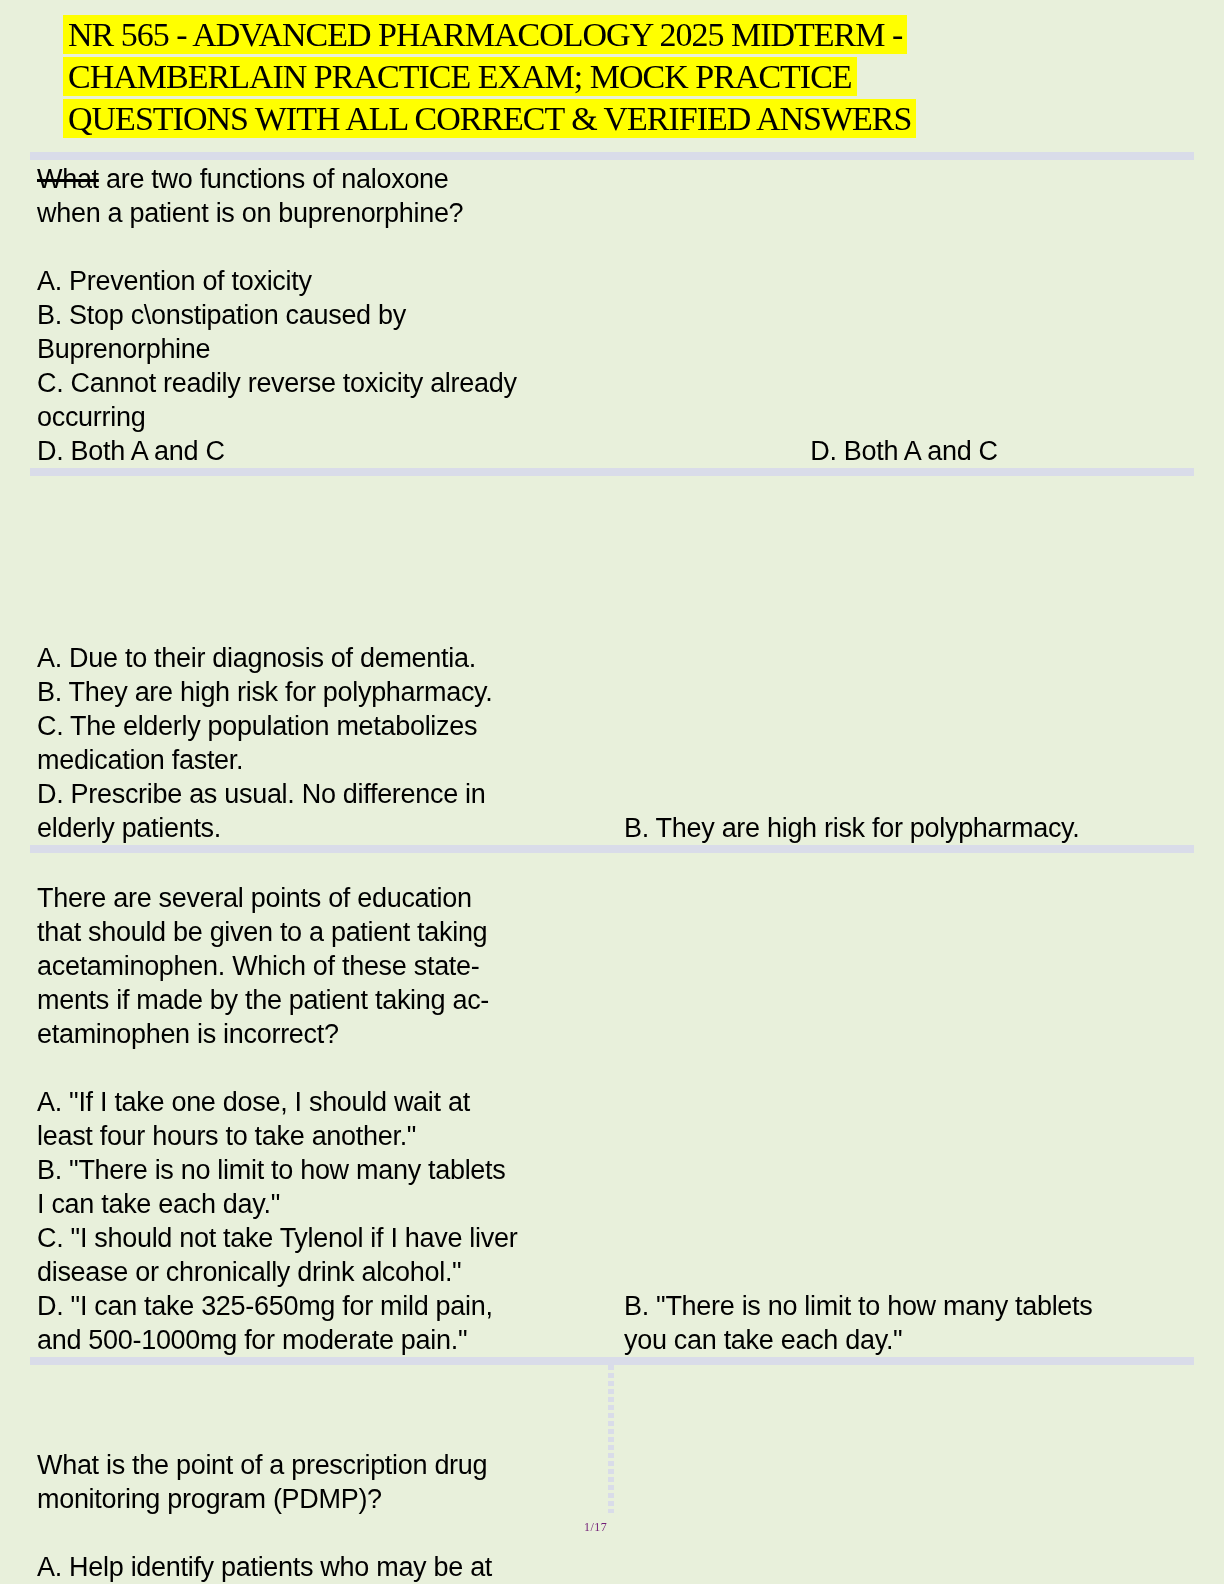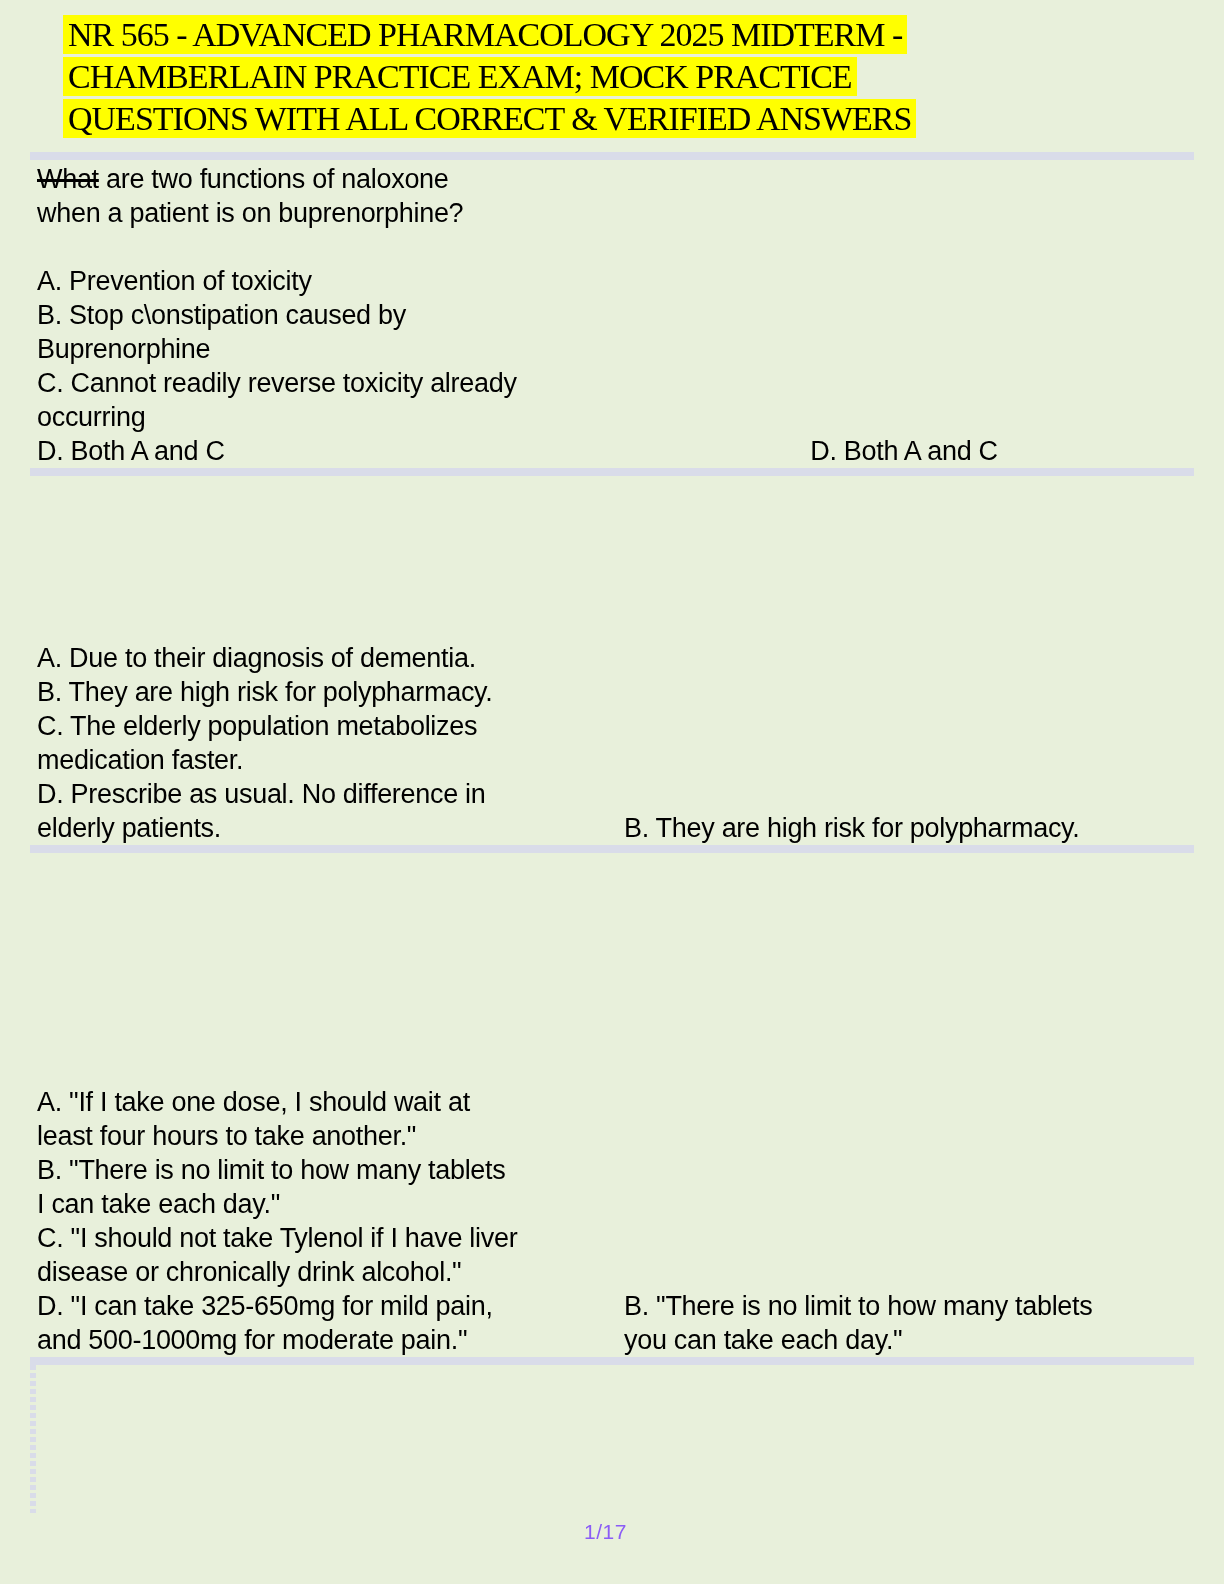--- a/index.html
+++ b/index.html
@@ -70,23 +70,24 @@
   }
   .options { margin-top: 34px; }
   .strike {
     text-decoration: line-through;
     text-decoration-thickness: 2.5px;
   }
   .pagenum {
     position: absolute;
     left: 584px;
     top: 1520px;
-    font-size: 21px;
-    color: #8b5cf6;
+    font-size: 12px;
+    color: #701a75;
     letter-spacing: 0.5px;
+    font-family: Liberation Serif, serif;
   }
 </style>
 </head>
 <body>
 
 <div class="page">
 
   <div class="title-block">
     <span class="title-text">NR 565 - ADVANCED PHARMACOLOGY 2025 MIDTERM -
 CHAMBERLAIN PRACTICE EXAM; MOCK PRACTICE
@@ -122,37 +123,47 @@
 elderly patients.</div>
       </div>
       <div class="vdiv"></div>
       <div class="cell-a">
         <div class="answer">B. They are high risk for polypharmacy.</div>
       </div>
     </div>
 
     <div class="qa-row r3">
       <div class="cell-q">
+        <div class="question">There are several points of education
+that should be given to a patient taking
+acetaminophen. Which of these state-
+ments if made by the patient taking ac-
+etaminophen is incorrect?</div>
         <div class="options">A. "If I take one dose, I should wait at
 least four hours to take another."
 B. "There is no limit to how many tablets
 I can take each day."
 C. "I should not take Tylenol if I have liver
 disease or chronically drink alcohol."
 D. "I can take 325-650mg for mild pain,
 and 500-1000mg for moderate pain."</div>
       </div>
       <div class="vdiv"></div>
       <div class="cell-a">
         <div class="answer">B. "There is no limit to how many tablets
 you can take each day."</div>
       </div>
     </div>
 
     <div class="qa-row r4">
+      <div class="cell-q">
+        <div class="question">What is the point of a prescription drug
+monitoring program (PDMP)?</div>
+        <div class="options">A. Help identify patients who may be at</div>
+      </div>
       <div class="vdiv"></div>
       <div class="cell-a">
         <div class="answer"></div>
       </div>
     </div>
 
   </div>
 
   <div class="pagenum">1/17</div>
 

